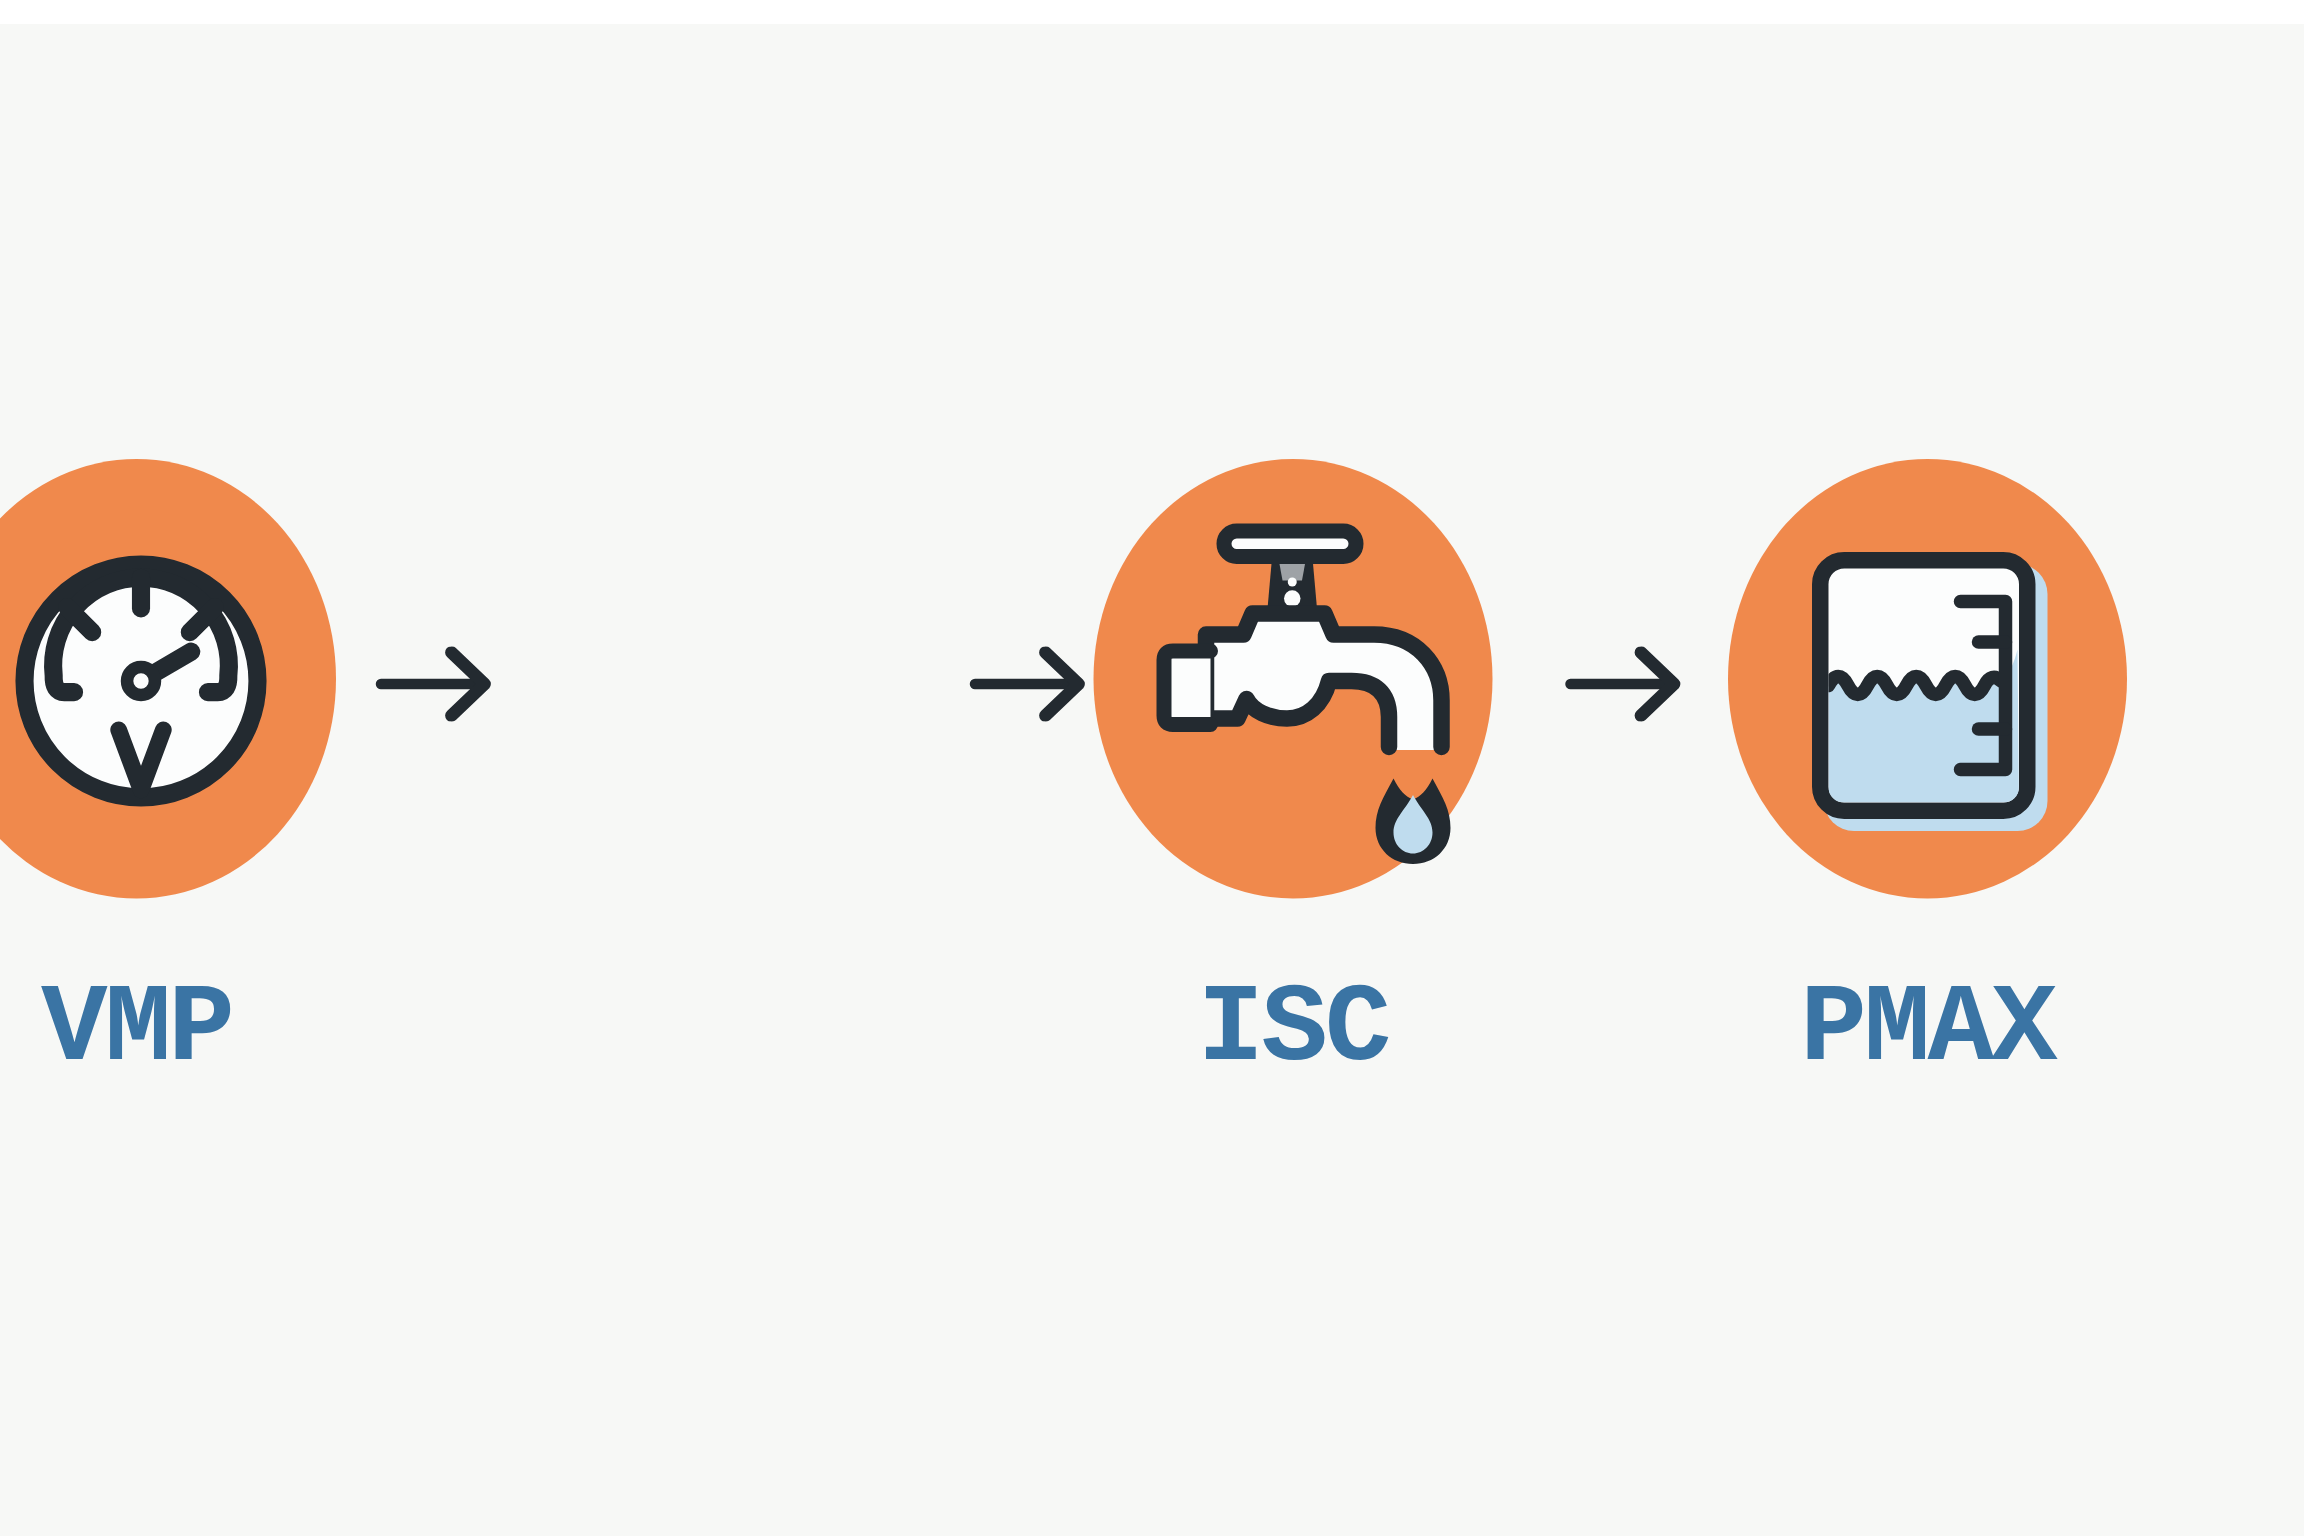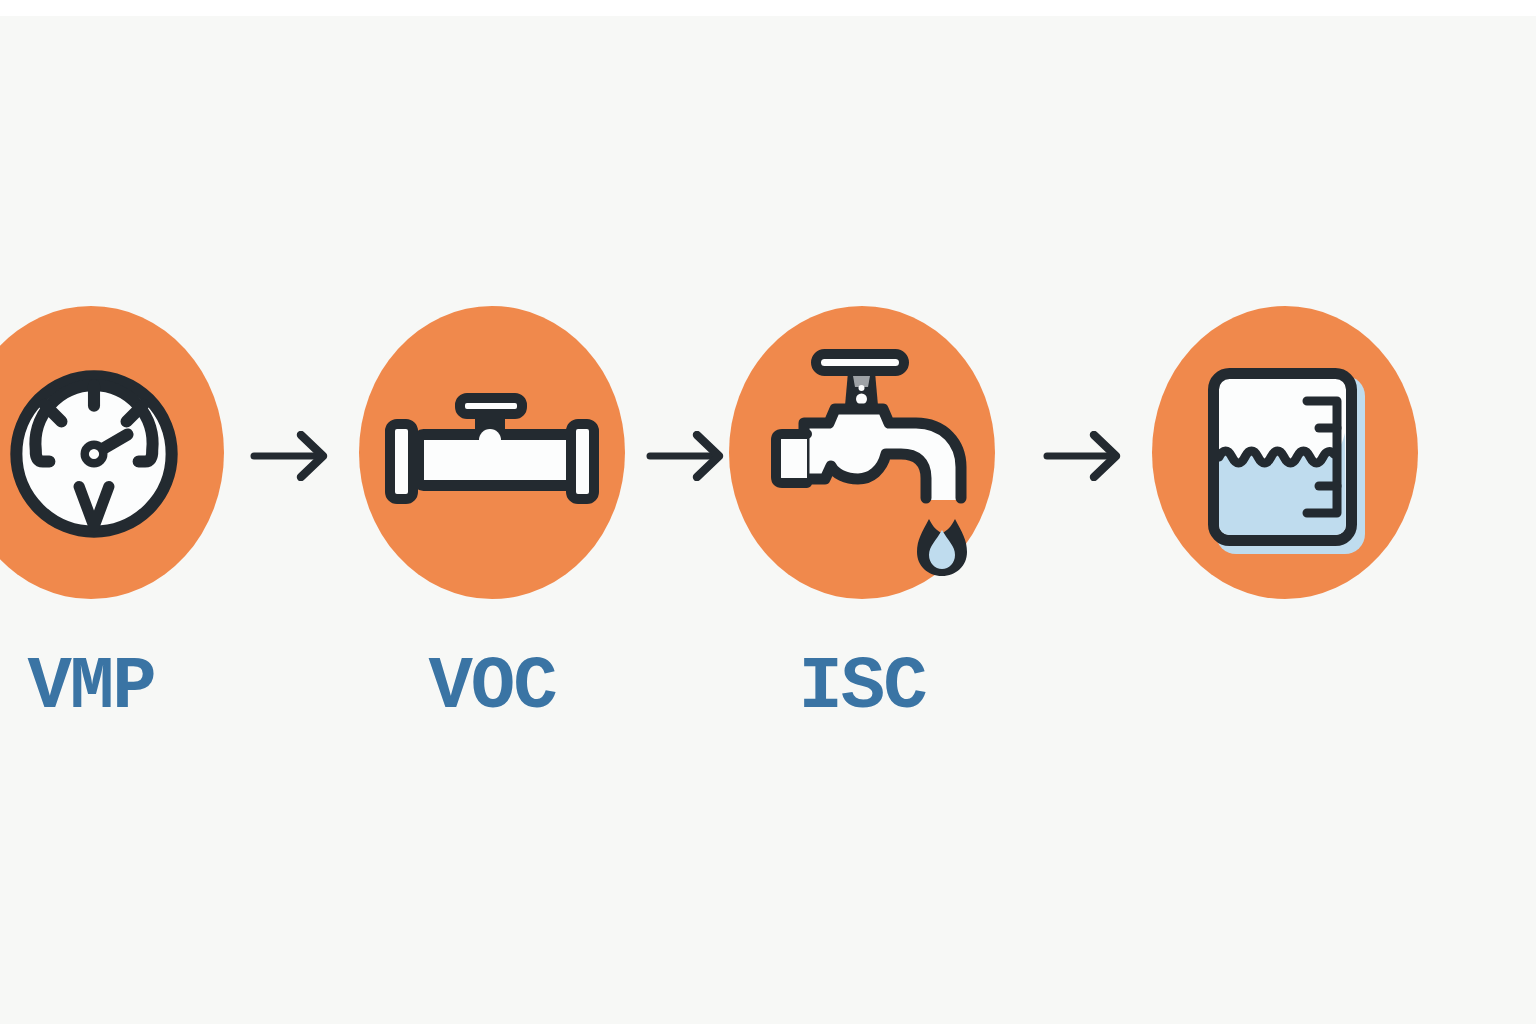--- a/index.html
+++ b/index.html
@@ -65,32 +65,20 @@
       <path class="s" stroke-width="12" d="M 84 135 L 100 178 L 116 135"></path>
     </svg>
     <div class="step-label">VMP</div>
   </div>
 
   <svg class="arrow" style="left:250px;" viewBox="0 0 84 50">
     <path class="s" stroke-width="7" d="M 4 25 L 66 25"></path>
     <path class="s" stroke-width="8.5" d="M 51 4 L 73 25 L 51 46"></path>
   </svg>
 
-  <div class="step" style="left:359px;">
-    <div class="badge"></div>
-    <svg class="icon" style="left:26px;top:87px;" width="214" height="117" viewBox="0 0 214 117">
-      <rect class="fw s" x="75" y="5" width="62" height="16" rx="7" stroke-width="10"></rect>
-      <rect class="fd" x="90" y="18" width="30" height="29"></rect>
-      <rect class="fw s" x="33.5" y="41.5" width="153" height="51" rx="5" stroke-width="11"></rect>
-      <path class="fw" d="M 94 47 A 11 11 0 0 1 116 47 Z"></path>
-      <rect class="fw s" x="5" y="31" width="23" height="75" rx="7" stroke-width="10"></rect>
-      <rect class="fw s" x="186" y="31" width="23" height="75" rx="7" stroke-width="10"></rect>
-    </svg>
-    <div class="step-label">VOC</div>
-  </div>
 
   <svg class="arrow" style="left:646px;" viewBox="0 0 84 50">
     <path class="s" stroke-width="7" d="M 4 25 L 66 25"></path>
     <path class="s" stroke-width="8.5" d="M 51 4 L 73 25 L 51 46"></path>
   </svg>
 
   <div class="step" style="left:729px;">
     <div class="badge"></div>
     <svg class="icon" style="left:40px;top:41px;" width="200" height="232" viewBox="0 0 200 232">
 
@@ -153,15 +141,16 @@
                  C 49 88 54 88 58 96 C 62 104 67 104 71 96
                  C 75 88 80 88 84 96 C 88 104 93 104 97 96
                  C 101 88 106 88 110 96 C 114 104 119 104 123 96
                  C 126 90 130 89 134 93"></path>
       </g>
 
       <path class="s" stroke-width="9" d="M 107 40 L 137 40 L 137 152 L 107 152"></path>
       <path class="s" stroke-width="9" d="M 137 67 L 119 67"></path>
       <path class="s" stroke-width="9" d="M 137 125 L 119 125"></path>
     </svg>
+    <div class="step-label">PMAX</div>
   </div>
 
 </div>
 
 </body></html>

